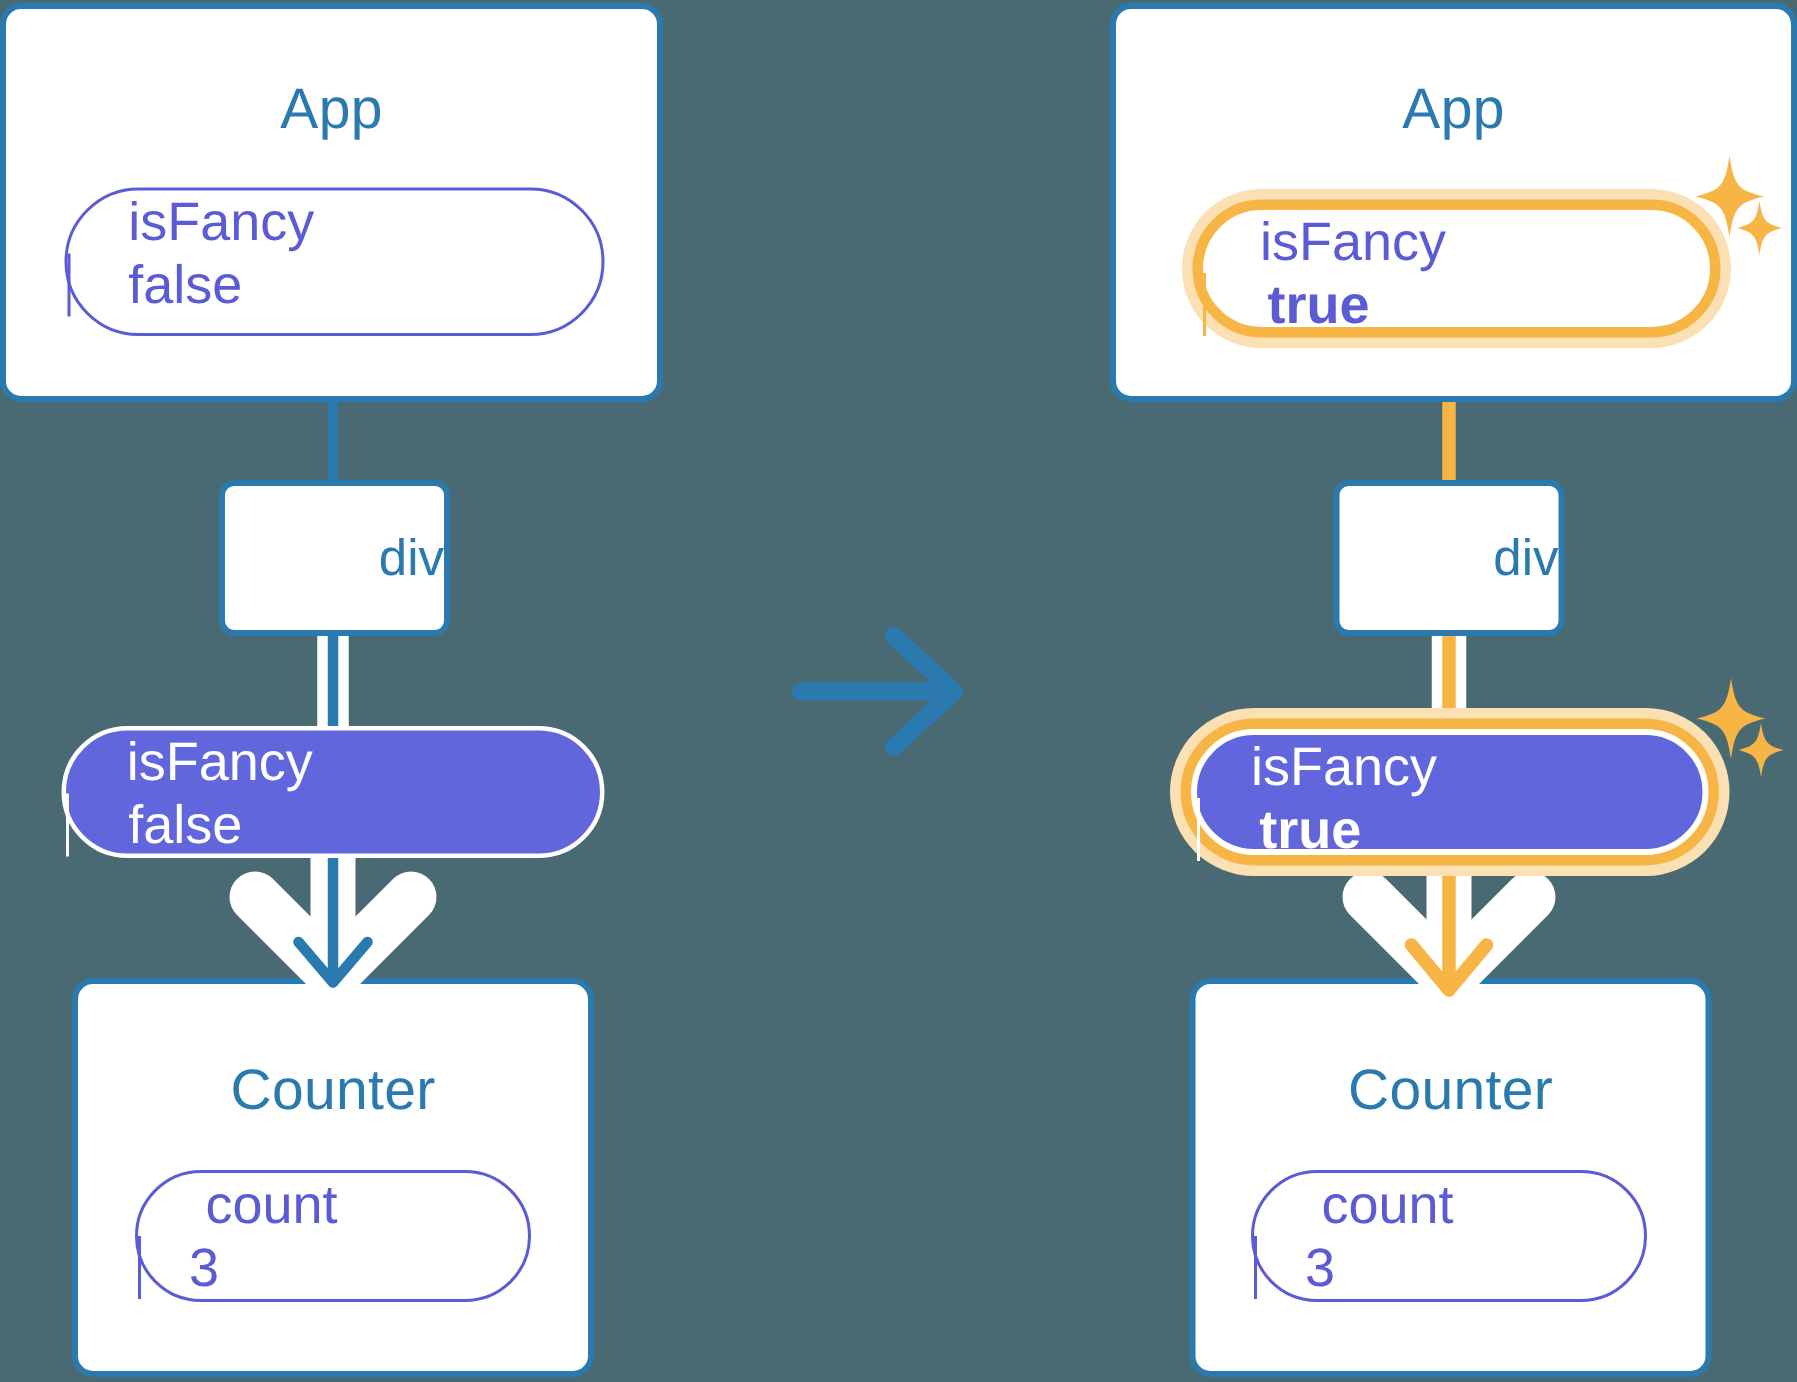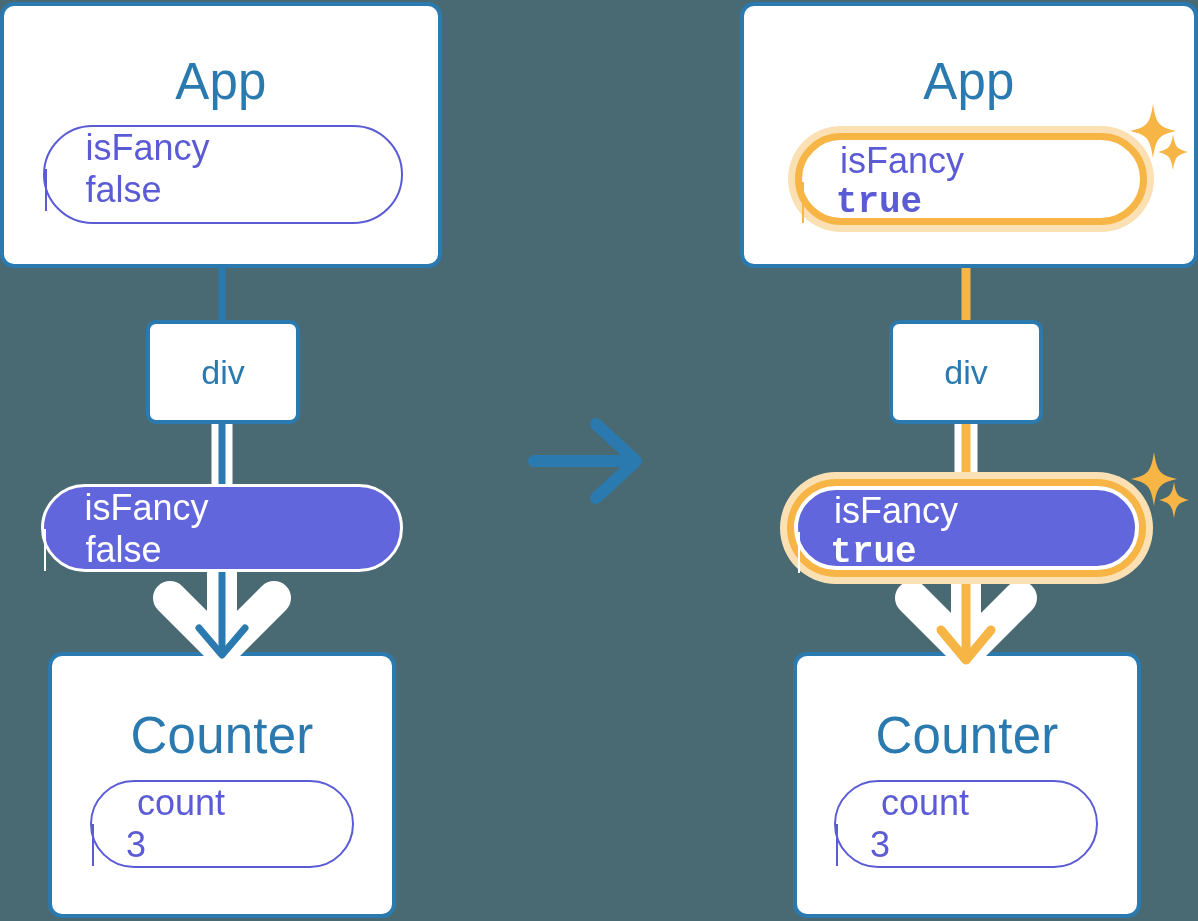--- a/index.html
+++ b/index.html
@@ -27,35 +27,35 @@
     background: #ffffff;
     border: 4px solid #2a7ab0;
     border-radius: 14px;
     z-index: 3;
   }
   .comp-title {
     position: absolute;
     left: 0; right: 0;
     text-align: center;
     color: #2a7ab0;
-    font-size: 51px;
+    font-size: 38px;
     letter-spacing: .2px;
     white-space: nowrap;
   }
 
   
   .elembox {
     position: absolute;
     background: #ffffff;
     border: 4px solid #2a7ab0;
     border-radius: 10px;
     z-index: 3;
     display: flex;
     align-items: center;
-    justify-content: center;
+    justify-content: flex-end;
     color: #2a7ab0;
     font-size: 34px;
   }
 
   
   .pill {
     position: absolute;
     display: flex;
     align-items: stretch;
     border-radius: 999px;
@@ -100,21 +100,21 @@
 
   .pill.hl-filled {
     background: #6166dc;
     border: 4px solid #ffffff;
     box-shadow: 0 0 0 7px #f6b545, 0 0 0 14px #fbe0b3;
     color: #ffffff;
     font-size: 36px;
   }
   .pill.hl-filled .seg.v { border-left: 2px solid #ffffff; }
 
-  .bold { font-weight: bold; font-family: Liberation Mono, monospace; }
+  .bold { font-weight: bold; }
 </style>
 </head>
 <body style="background: rgb(74, 106, 115);">
 
 <div id="stage">
 
   <svg class="layer lines" viewBox="0 0 1198 921">
 
     <line x1="222" y1="214" x2="222" y2="322" stroke="#2a7ab0" stroke-width="7"></line>
 

